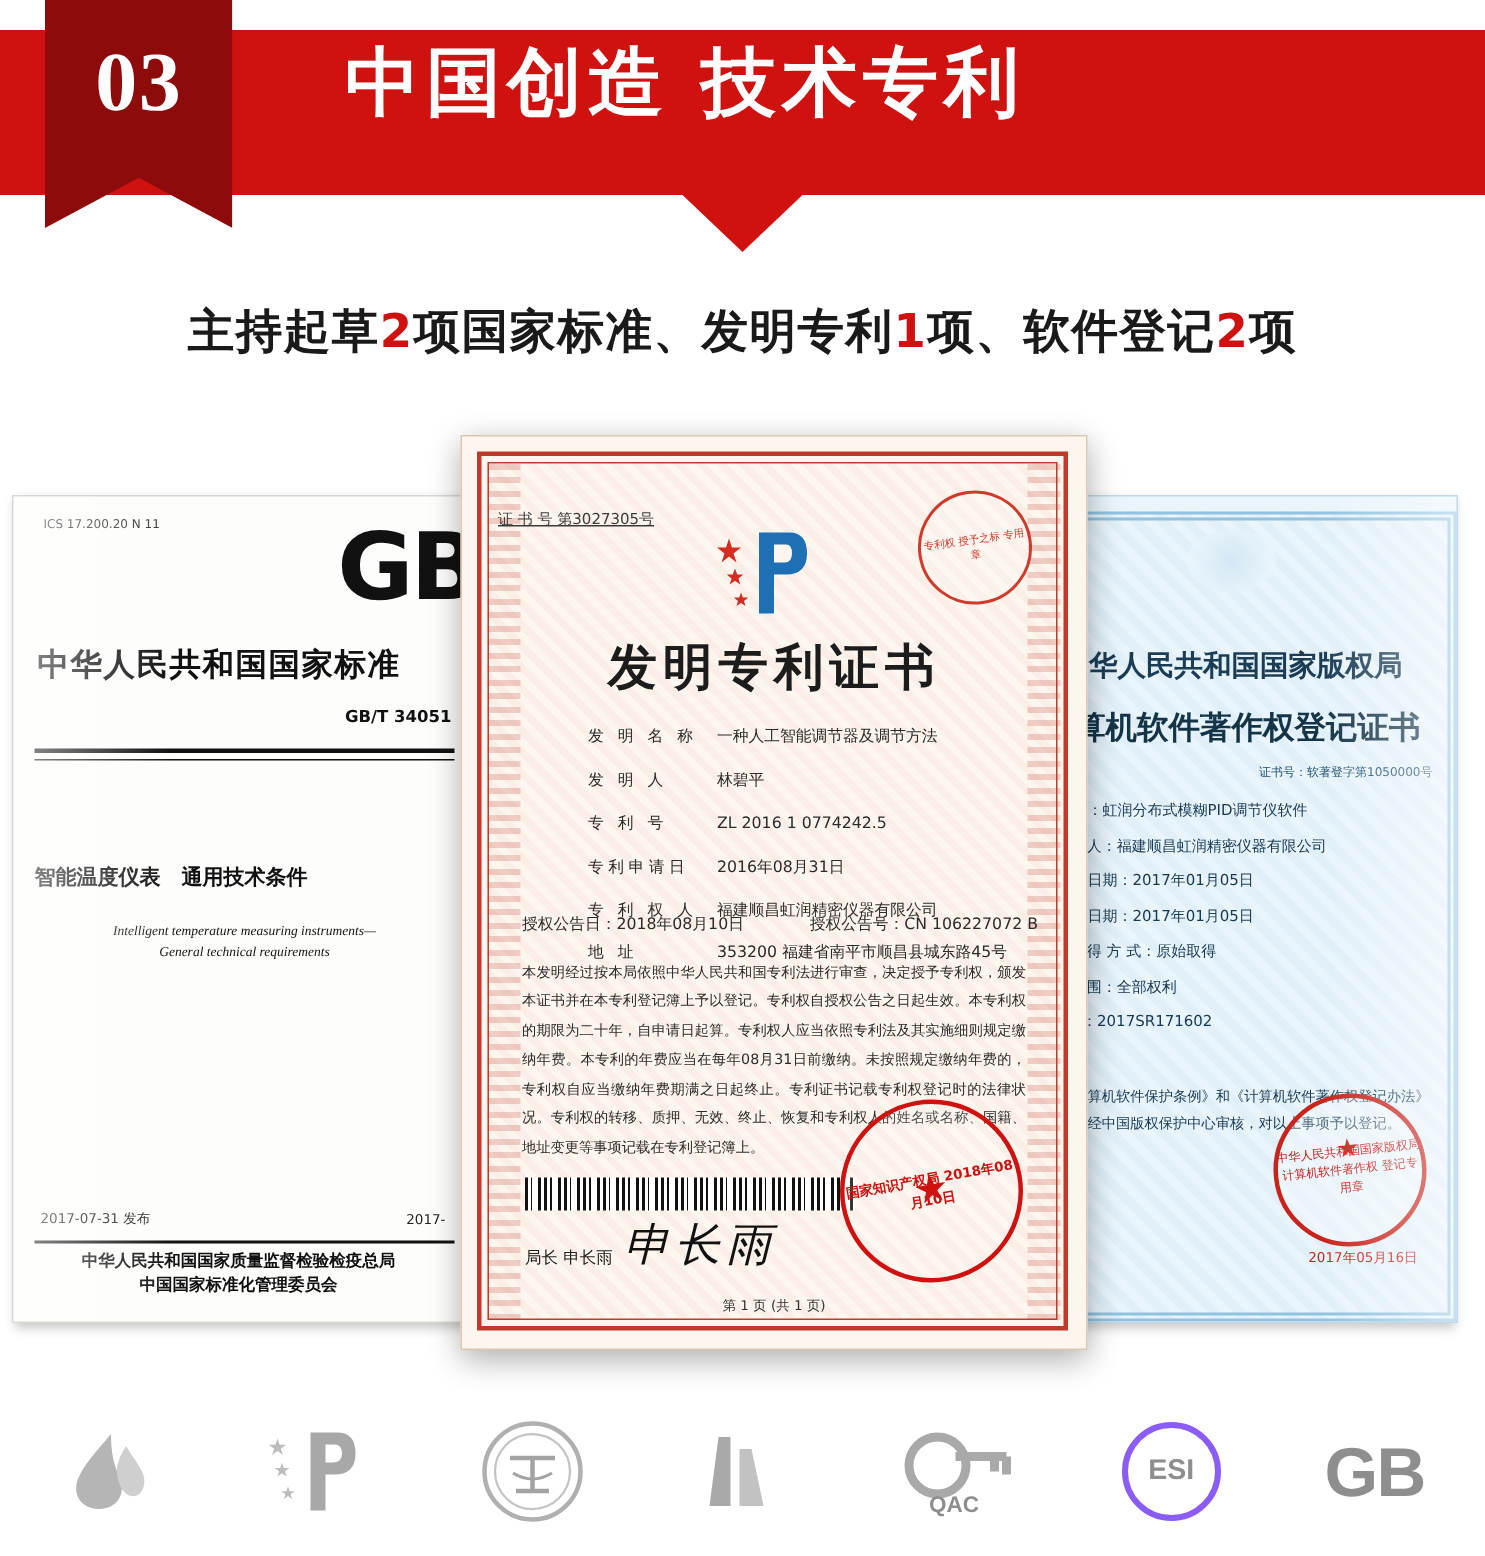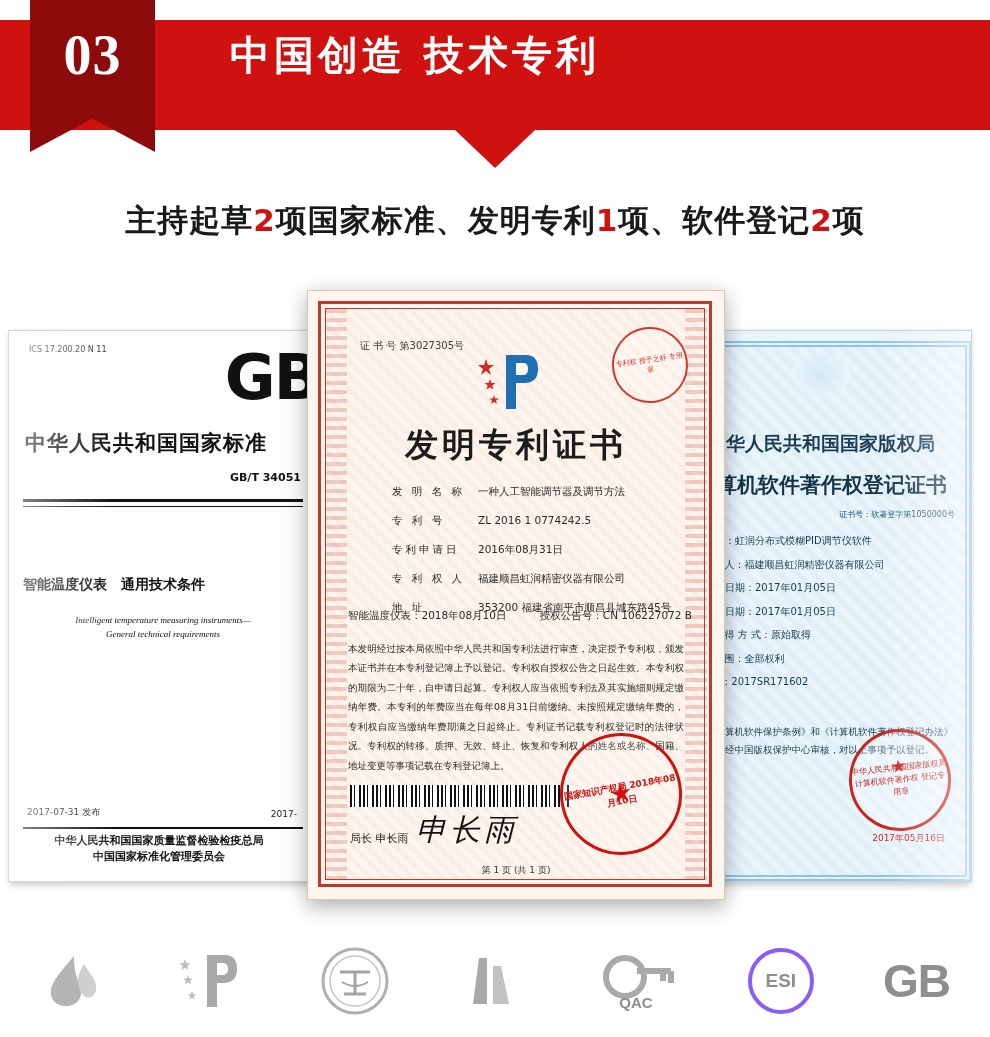--- a/index.html
+++ b/index.html
@@ -42,21 +42,21 @@
     letter-spacing: 1px;
     z-index: 4;
     font-family: Liberation Serif, serif;
   }
   .banner-title {
     position: absolute;
     left: 230px; top: 0;
     height: 110px;
     display: flex; align-items: center;
     color: #ffffff;
-    font-size: 40px;
+    font-size: 50px;
     font-weight: bold;
     letter-spacing: 4px;
     font-family: "DejaVu Sans", "Liberation Sans", sans-serif;
     z-index: 2;
     white-space: nowrap;
   }
   .banner-notch {
     position: absolute;
     left: 455px; top: 130px;
     width: 0; height: 0;
@@ -268,22 +268,22 @@
       repeating-linear-gradient(45deg, rgba(192,57,43,0.045) 0 5px, rgba(255,255,255,0) 5px 10px);
   }
   .cc-deco-l, .cc-deco-r {
     position: absolute; top: 17px;
     width: 22px; height: 572px;
     background: repeating-linear-gradient(0deg, rgba(192,57,43,0.22) 0 4px, rgba(255,255,255,0) 4px 9px);
   }
   .cc-deco-l { left: 17px; }
   .cc-deco-r { right: 17px; }
   .cc-no {
-    position: absolute; left: 52px; top: 48px;
-    font-size: 10px; color: #3b3b3b;
+    position: absolute; left: 24px; top: 48px;
+    font-size: 10px; color: #3b3b3b; text-decoration: underline;
   }
   .cc-logo {
     position: absolute; left: 50%; top: 58px;
     transform: translateX(-50%);
     width: 80px; height: 66px;
   }
   .cc-title {
     position: absolute; left: 0; top: 132px;
     width: 416px; text-align: center;
     font-size: 33px; font-weight: bold; color: #1c1c1c;
@@ -489,35 +489,38 @@
     <div class="cc-topseal">专利权
 授予之标
 专用章</div>
     <div class="cc-title">发明专利证书</div>
 
     <div class="cc-fields">
       <div class="row">
         <span class="lbl">发 明 名 称</span><span>一种人工智能调节器及调节方法</span>
       </div>
       <div class="row">
+        <span class="lbl">发 明 人</span><span>林碧平</span>
+      </div>
+      <div class="row">
         <span class="lbl">专 利 号</span><span>ZL 2016 1 0774242.5</span>
       </div>
       <div class="row">
         <span class="lbl">专利申请日</span><span>2016年08月31日</span>
       </div>
       <div class="row">
         <span class="lbl">专 利 权 人</span><span>福建顺昌虹润精密仪器有限公司</span>
       </div>
       <div class="row">
         <span class="lbl">地    址</span><span>353200 福建省南平市顺昌县城东路45号</span>
       </div>
     </div>
 
     <div class="cc-grant">
-      <span>智能温度仪表：2018年08月10日</span>
+      <span>授权公告日：2018年08月10日</span>
       <span>授权公告号：CN 106227072 B</span>
     </div>
 
     <div class="cc-body">本发明经过按本局依照中华人民共和国专利法进行审查，决定授予专利权，颁发本证书并在本专利登记簿上予以登记。专利权自授权公告之日起生效。本专利权的期限为二十年，自申请日起算。专利权人应当依照专利法及其实施细则规定缴纳年费。本专利的年费应当在每年08月31日前缴纳。未按照规定缴纳年费的，专利权自应当缴纳年费期满之日起终止。专利证书记载专利权登记时的法律状况。专利权的转移、质押、无效、终止、恢复和专利权人的姓名或名称、国籍、地址变更等事项记载在专利登记簿上。</div>
 
     <div class="cc-barcode"></div>
     <div class="cc-sign-lbl">局长
 申长雨</div>
     <div class="cc-sign">申长雨</div>
     <div class="cc-bigseal">

